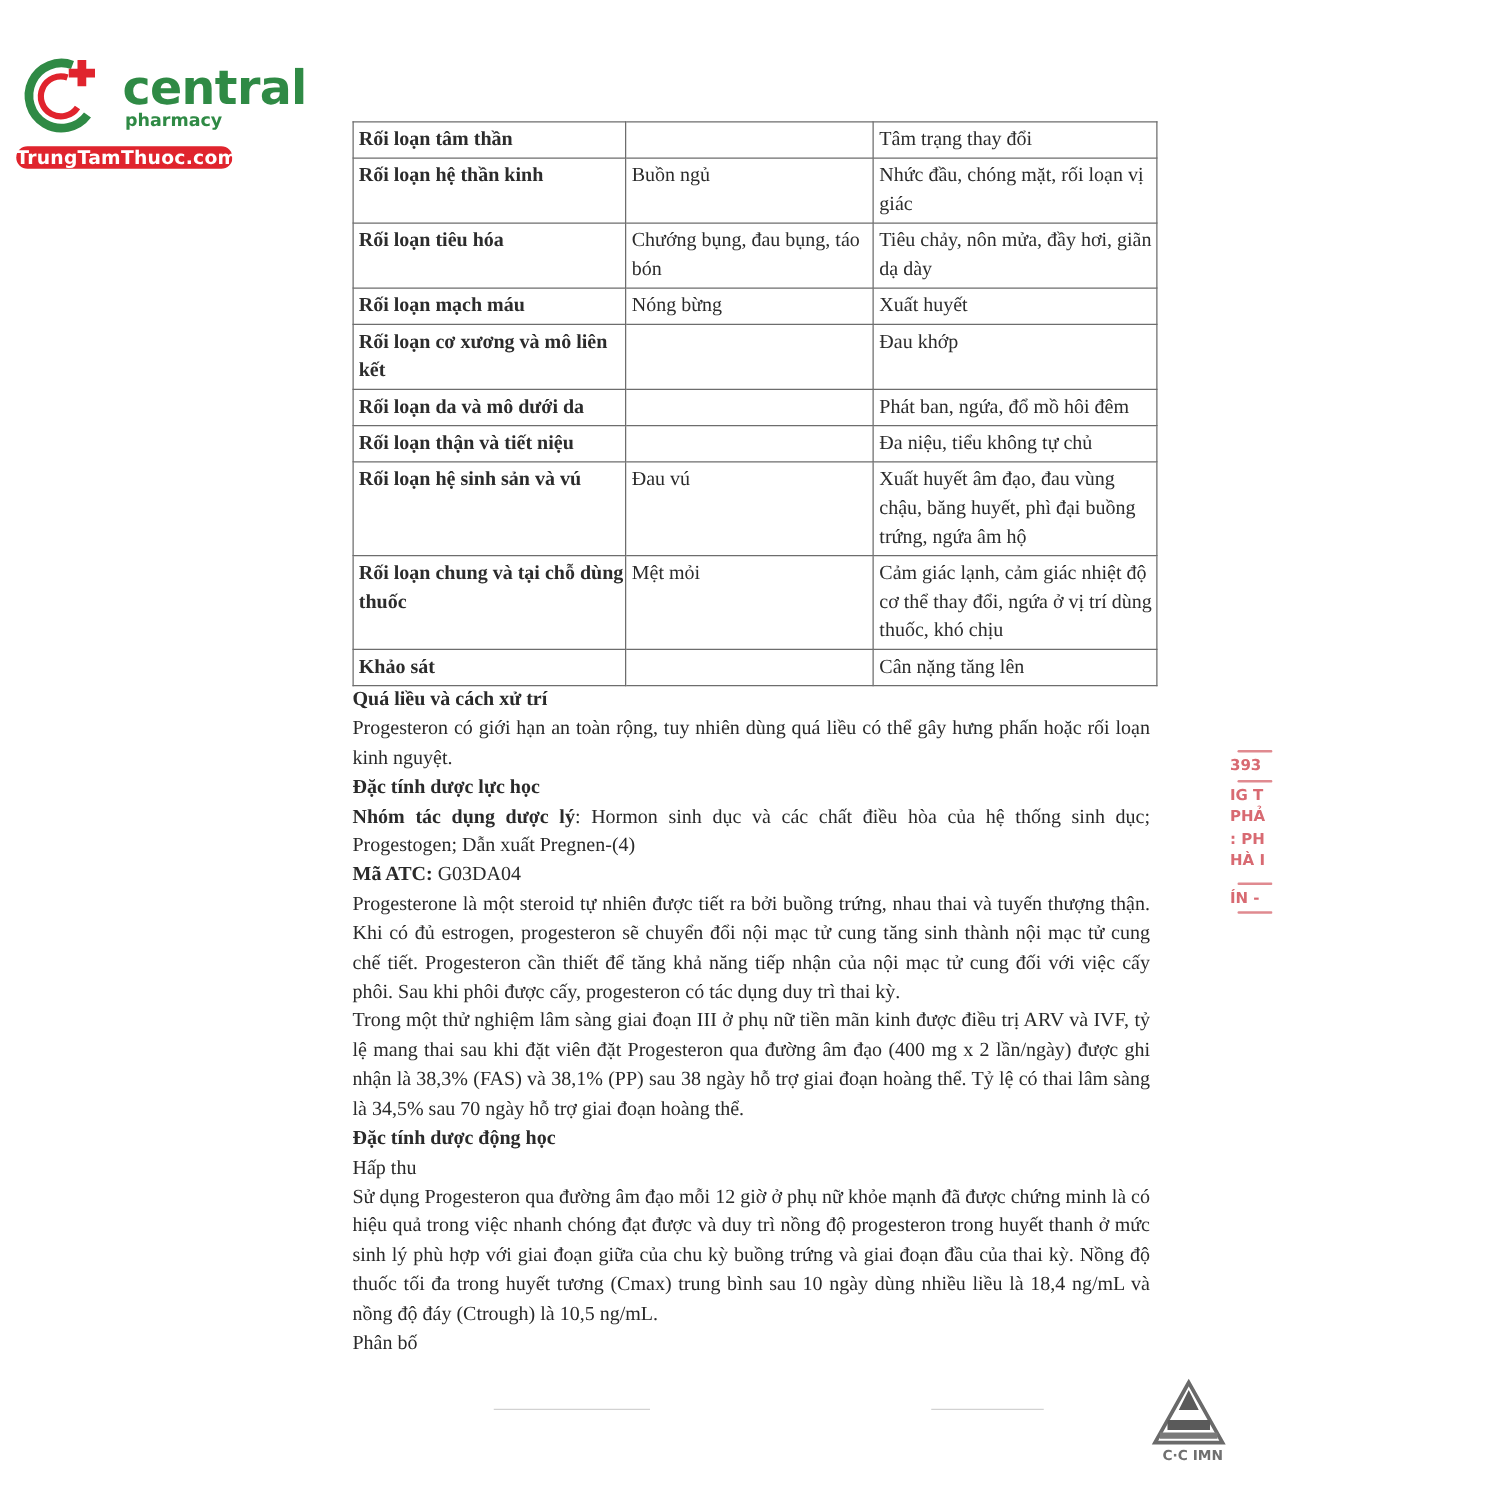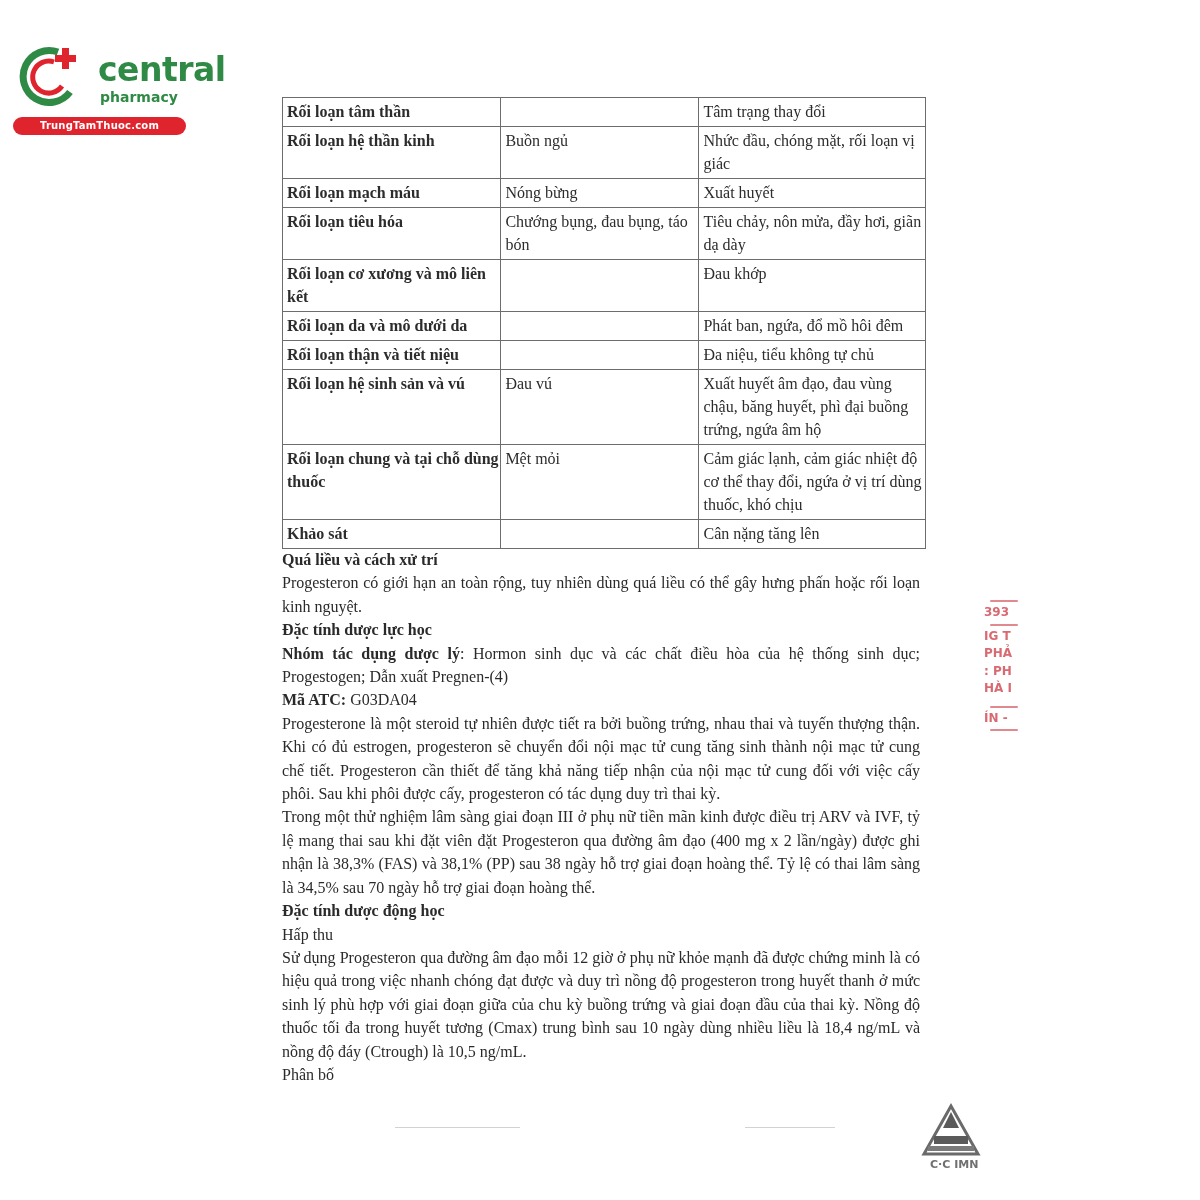--- a/index.html
+++ b/index.html
@@ -5,30 +5,30 @@
   html, body { margin: 0; padding: 0; }
   body {
     width: 1200px; height: 1200px; background: #ffffff; position: relative; overflow: hidden;
     font-family: "Liberation Serif", "DejaVu Serif", serif; color: #2a2a2a;
   }
   
   .logo { position: absolute; left: 10px; top: 38px; width: 205px; height: 100px; }
   .logo-mark { position: absolute; left: 8px; top: 4px; width: 66px; height: 66px; }
   .logo-text-central {
     position: absolute; left: 88px; top: 4px; font-family: "DejaVu Sans", sans-serif;
-    font-size: 33px; font-weight: bold; color: #2f8a45; letter-spacing: -0.5px; line-height: 56px;
+    font-size: 38px; font-weight: bold; color: #2f8a45; letter-spacing: -0.5px; line-height: 56px;
   }
   .logo-text-pharmacy {
     position: absolute; left: 90px; top: 50px; font-family: "DejaVu Sans", sans-serif;
     font-size: 14px; font-weight: bold; color: #2f8a45; line-height: 18px;
   }
   .logo-url {
     position: absolute; left: 3px; top: 79px; width: 173px; height: 18px; border-radius: 9px;
     background: #e0242d; color: #fff; font-family: "DejaVu Sans", sans-serif; font-weight: bold;
-    font-size: 10px; line-height: 18px; text-align: center; letter-spacing: 0.2px;
+    font-size: 15px; line-height: 18px; text-align: center; letter-spacing: 0.2px;
   }
   
   .ae-table {
     position: absolute; left: 282px; top: 97px; width: 644px; border-collapse: collapse;
     font-size: 16px; line-height: 23px;
   }
   .ae-table td {
     border: 1.5px solid #6d6d6d; vertical-align: top; padding: 2px 0 3px 4px; color: #2c2c2c;
   }
   .ae-table td.c1 { width: 210px; font-weight: bold; }
@@ -72,28 +72,28 @@
       <td class="c1">Rối loạn tâm thần</td>
       <td class="c2"></td>
       <td class="c3">Tâm trạng thay đổi</td>
     </tr>
     <tr>
       <td class="c1">Rối loạn hệ thần kinh</td>
       <td class="c2">Buồn ngủ</td>
       <td class="c3">Nhức đầu, chóng mặt, rối loạn vị giác</td>
     </tr>
     <tr>
+      <td class="c1">Rối loạn tiêu hóa</td>
+      <td class="c2">Chướng bụng, đau bụng, táo bón</td>
+      <td class="c3">Tiêu chảy, nôn mửa, đầy hơi, giãn dạ dày</td>
+    </tr>
+    <tr>
       <td class="c1">Rối loạn mạch máu</td>
       <td class="c2">Nóng bừng</td>
       <td class="c3">Xuất huyết</td>
-    </tr>
-    <tr>
-      <td class="c1">Rối loạn tiêu hóa</td>
-      <td class="c2">Chướng bụng, đau bụng, táo bón</td>
-      <td class="c3">Tiêu chảy, nôn mửa, đầy hơi, giãn dạ dày</td>
     </tr>
     <tr>
       <td class="c1">Rối loạn cơ xương và mô liên kết</td>
       <td class="c2"></td>
       <td class="c3">Đau khớp</td>
     </tr>
     <tr>
       <td class="c1">Rối loạn da và mô dưới da</td>
       <td class="c2"></td>
       <td class="c3">Phát ban, ngứa, đổ mồ hôi đêm</td>

